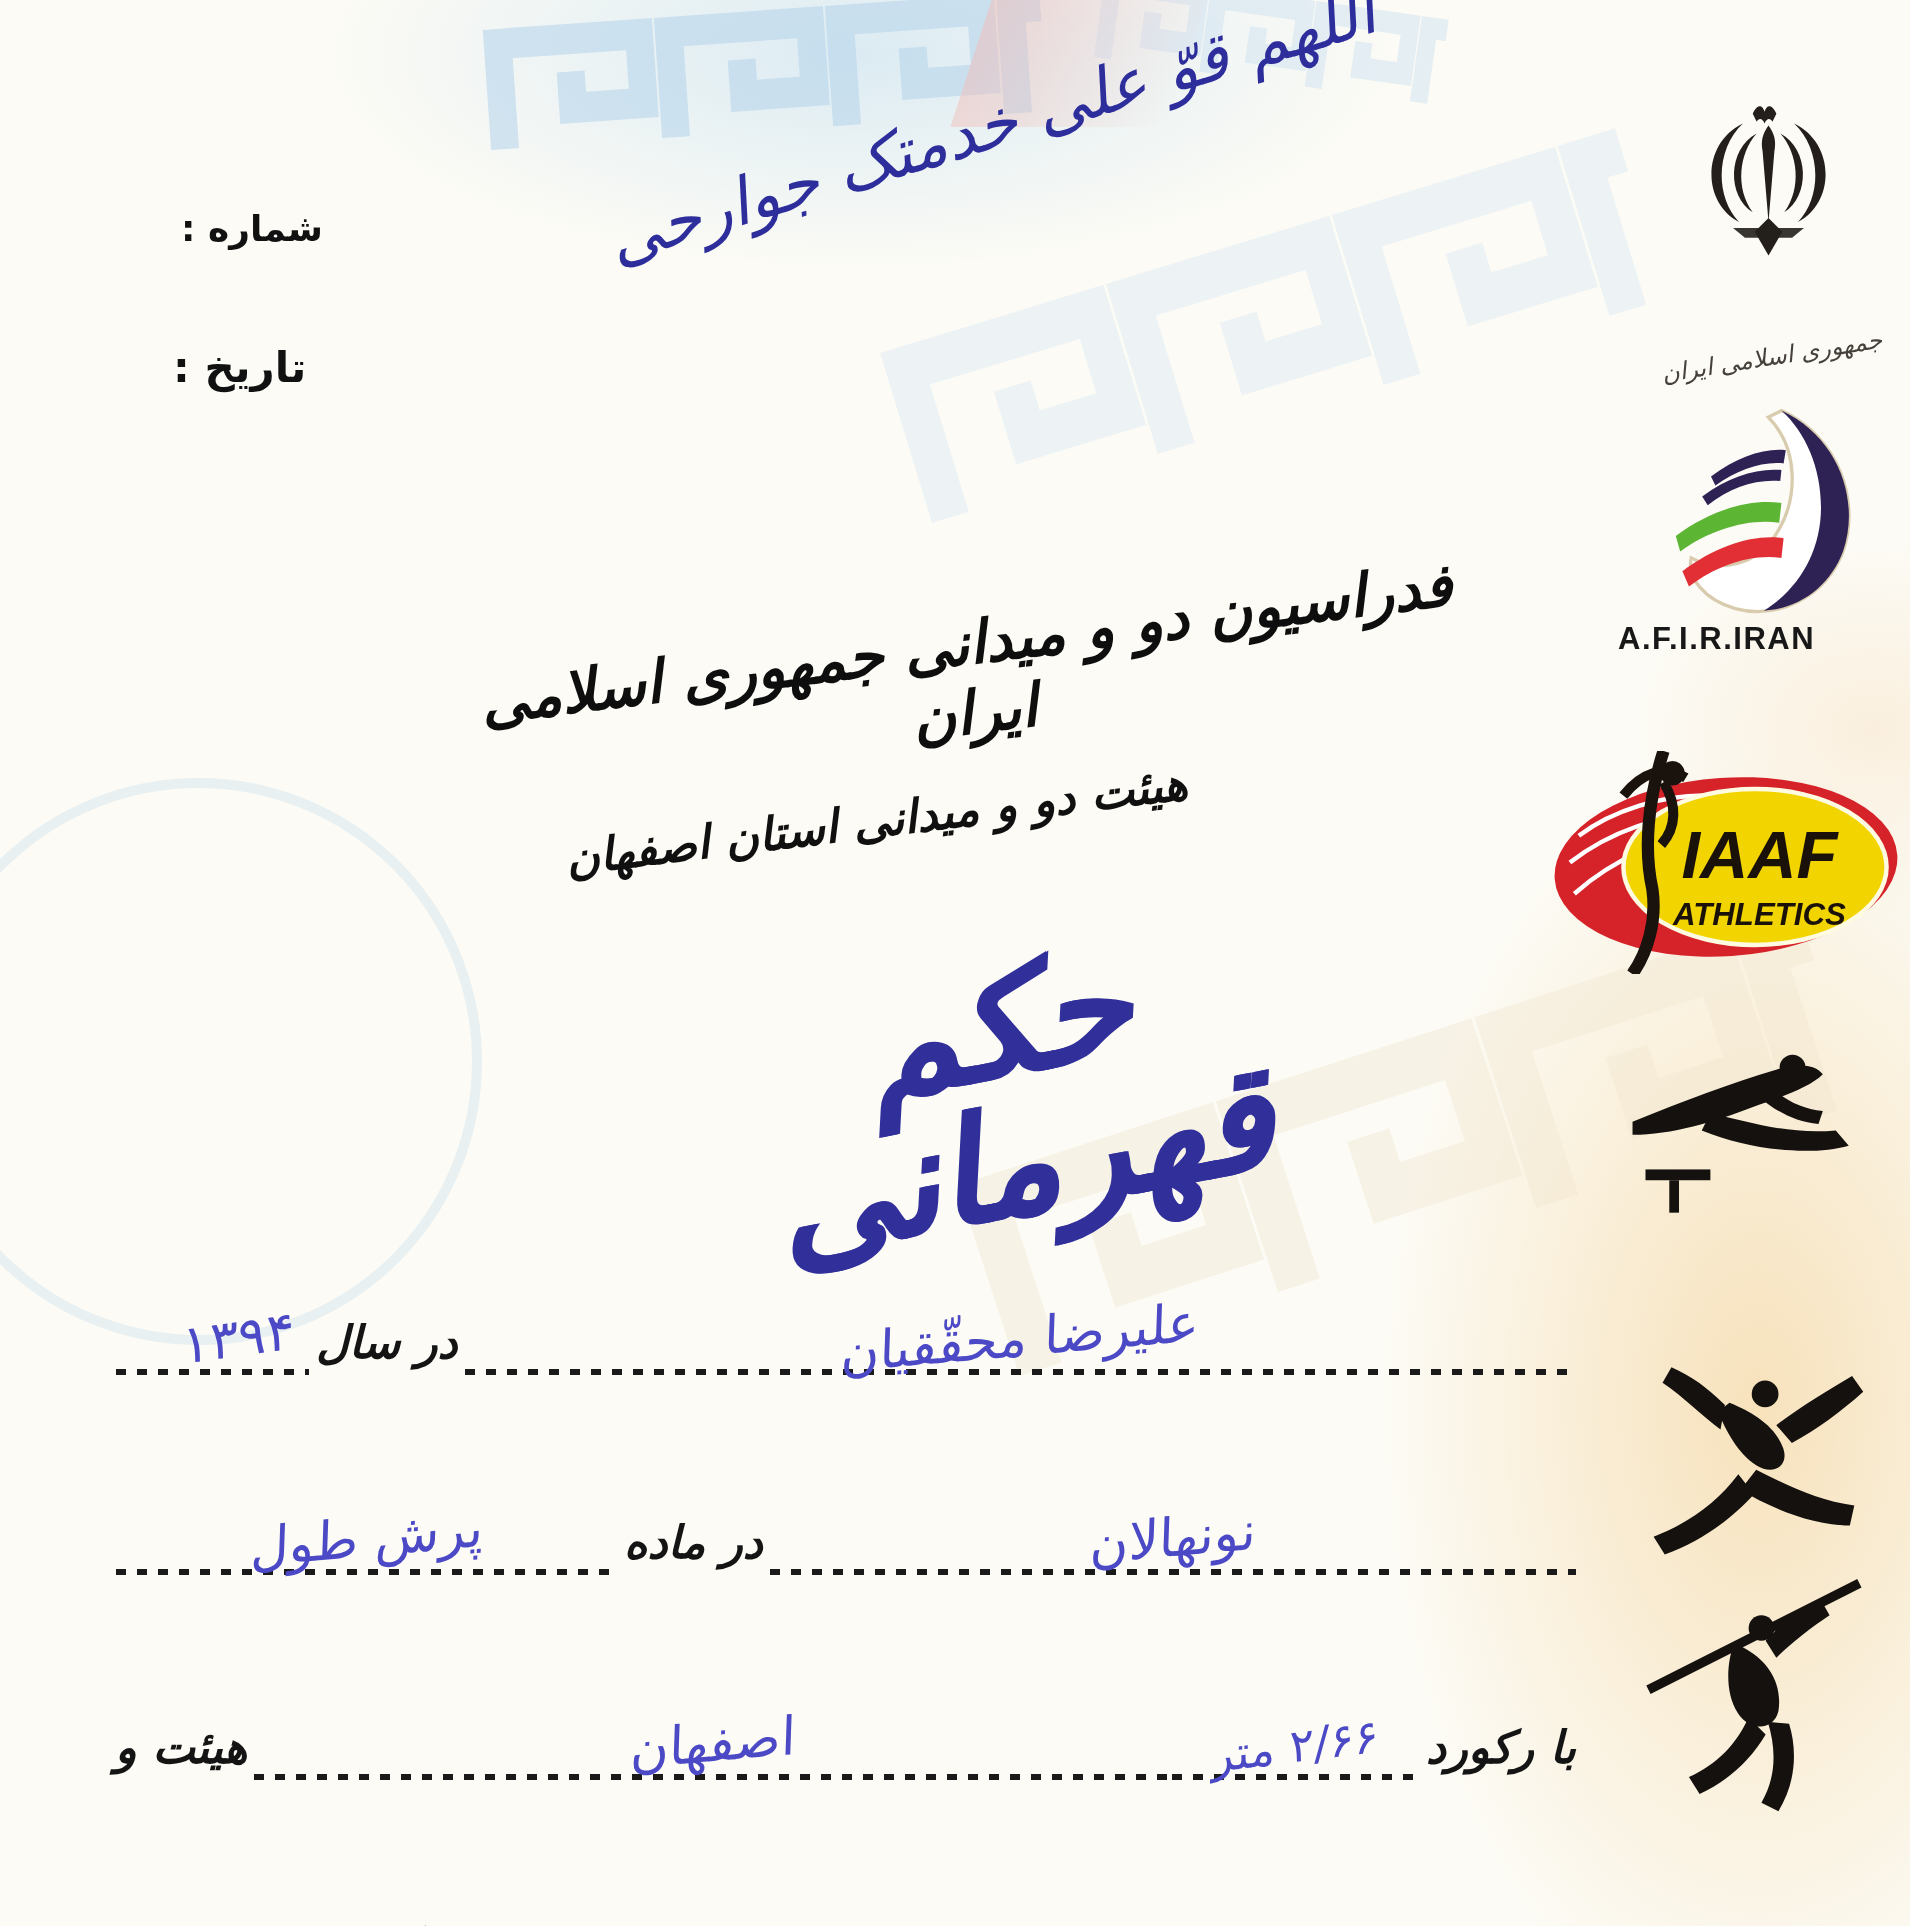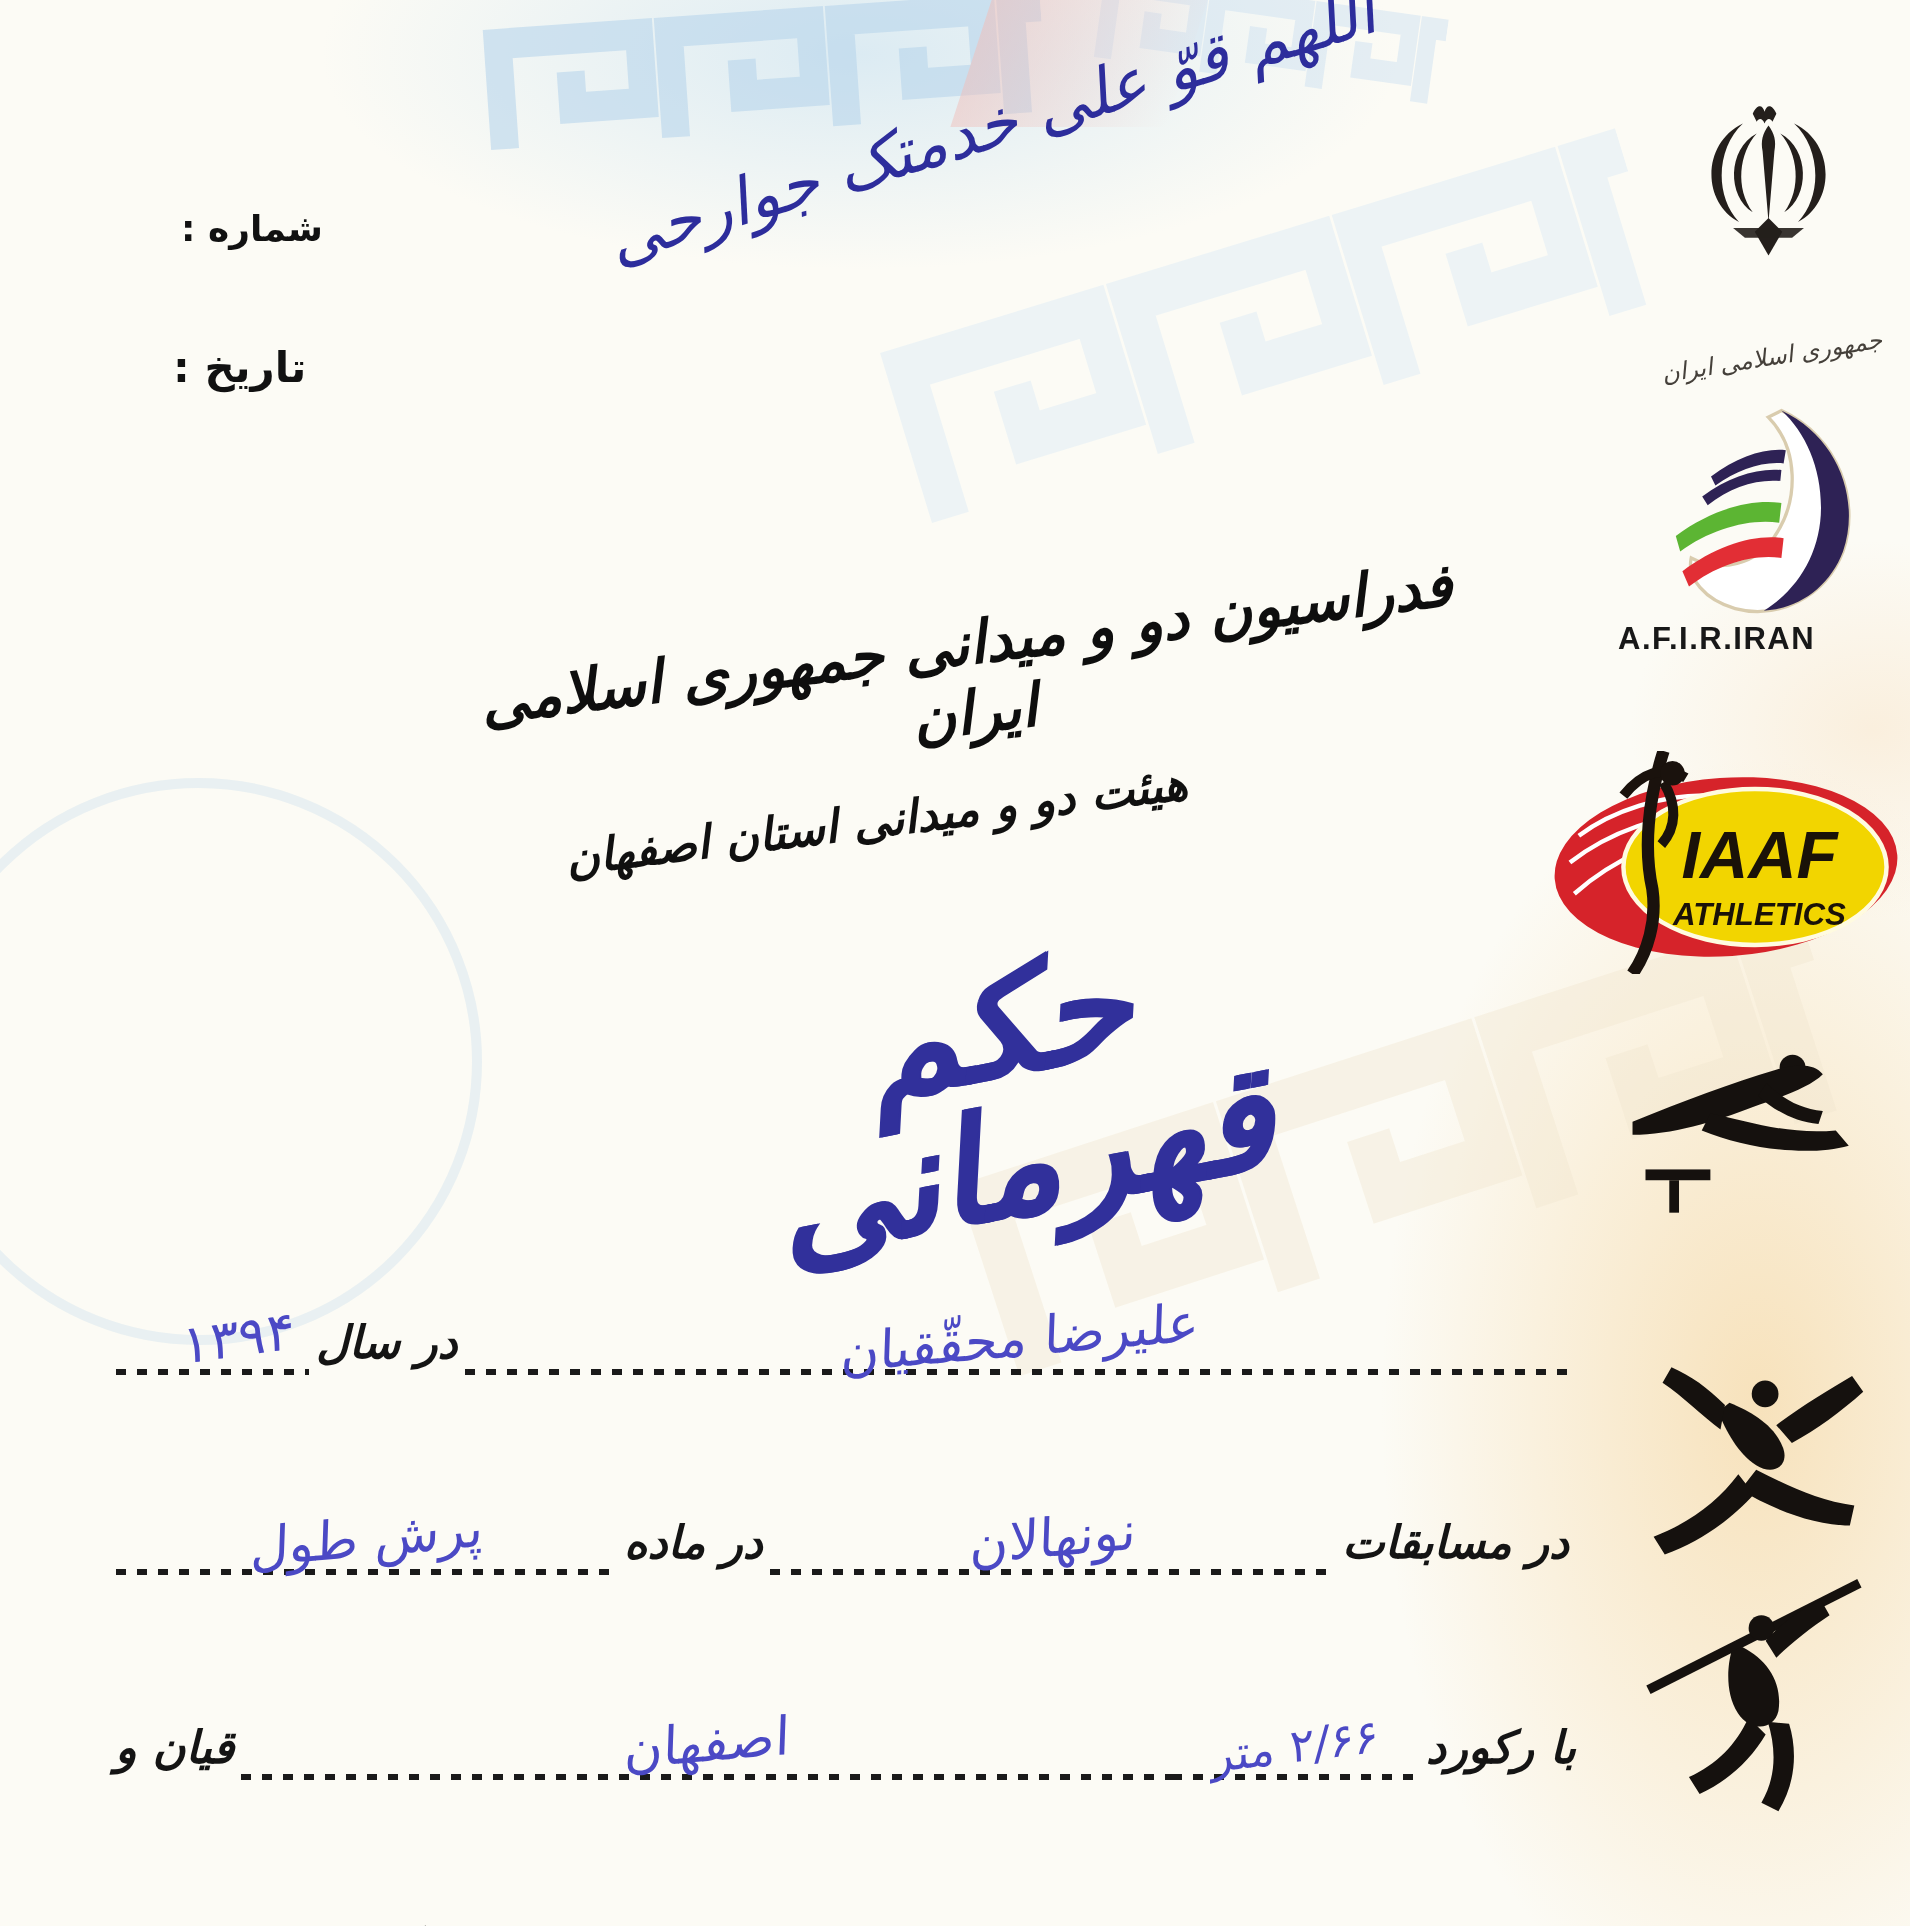--- a/index.html
+++ b/index.html
@@ -150,39 +150,38 @@
     <span class="dots grow">
       <span class="hand">علیرضا محقّقیان</span>
     </span>
     <span class="txt">در سال</span>
     <span class="dots w500">
       <span class="hand l1-year">۱۳۹۴</span>
     </span>
   </div>
 
   <div class="abs bline line2">
-    <span class="txt">در مسابقات</span>
     <span class="dots grow">
       <span class="hand">نونهالان</span>
     </span>
     <span class="txt">در ماده</span>
     <span class="dots w1300">
       <span class="hand">پرش طول</span>
     </span>
   </div>
 
   <div class="abs bline line3">
     <span class="txt">با رکورد</span>
     <span class="dots w640">
       <span class="hand l3-rec">۲/۶۶ متر</span>
     </span>
     <span class="dots grow">
       <span class="hand">اصفهان</span>
     </span>
-    <span class="txt">قیان و</span>
+    <span class="txt">هیئت و</span>
   </div>
 
   <div class="abs bline line4">
     <span class="txt">مقام</span>
     <span class="dots w430">
       <span class="hand">سوم</span>
     </span>
     <span class="txt">را احراز نموده لذا به دریافت این حکم مفتخر می گردد.</span>
   </div>
 

